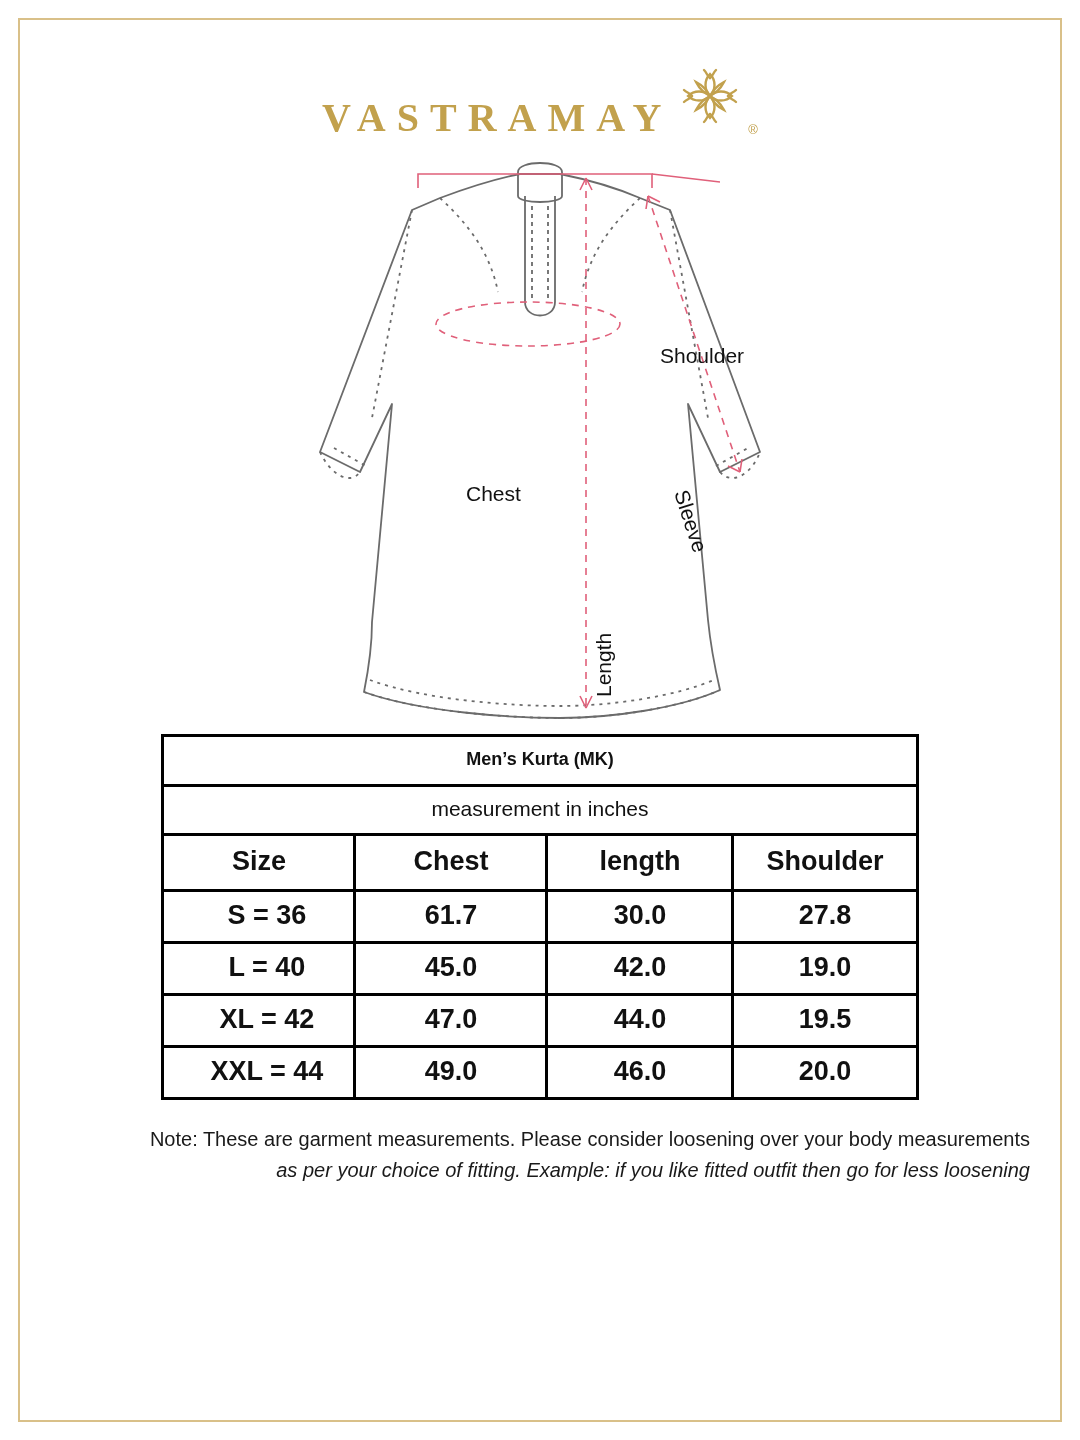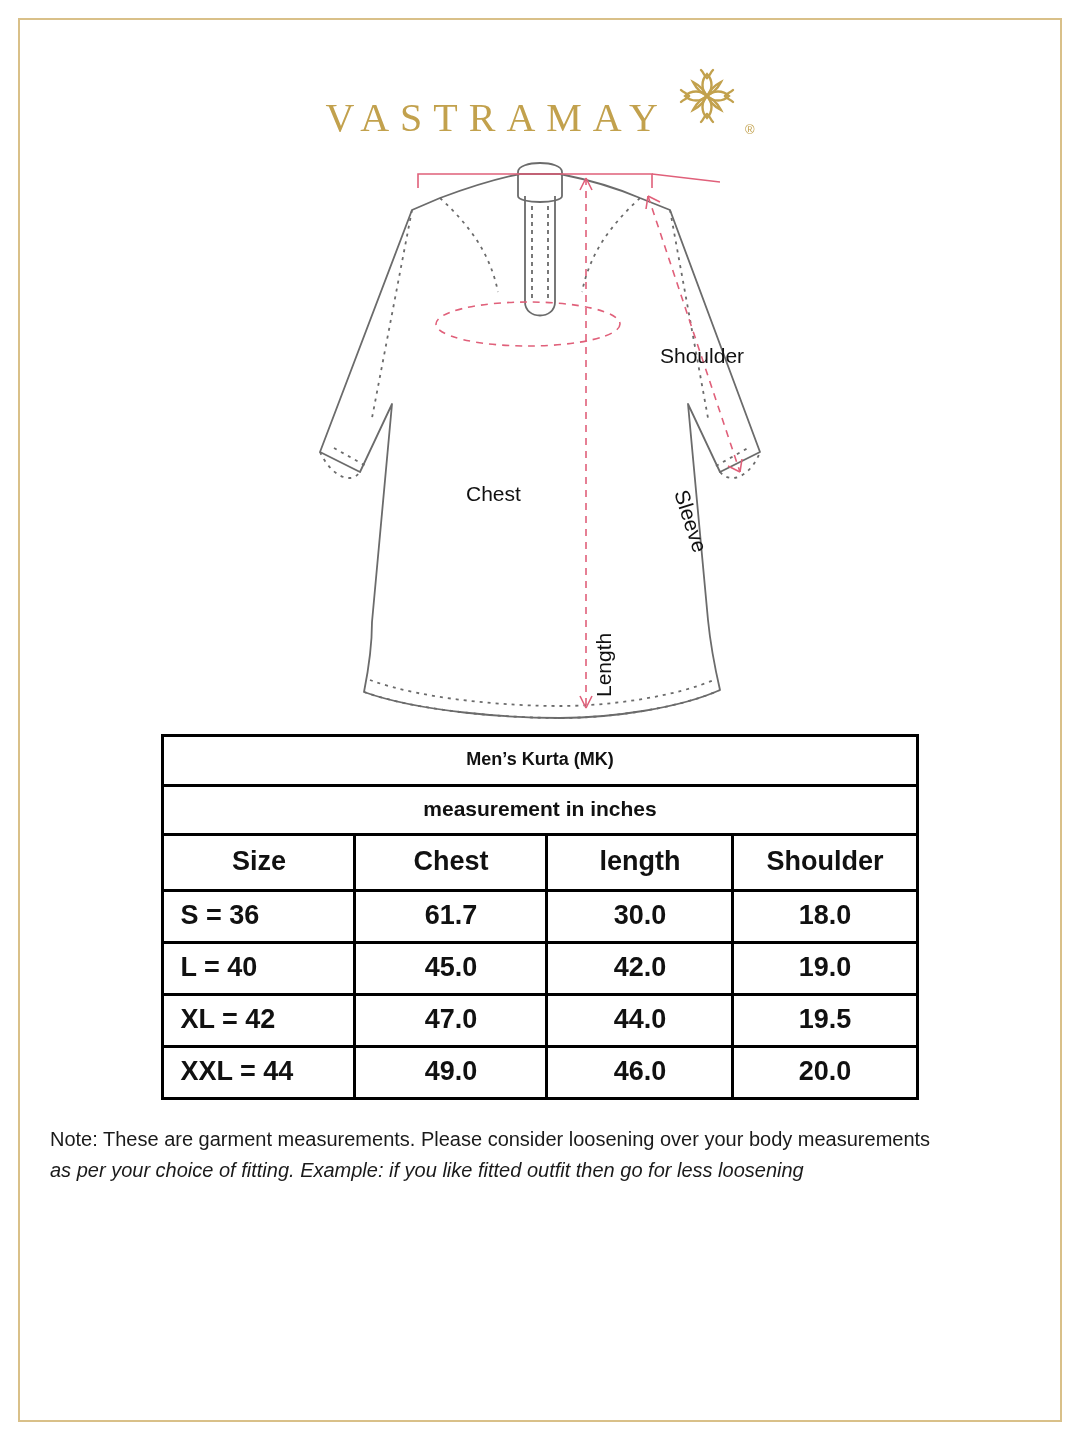--- a/index.html
+++ b/index.html
@@ -33,21 +33,21 @@
     display: flex;
     align-items: flex-start;
     justify-content: center;
     width: 100%;
   }
   .brand-word {
     font-family: "Liberation Serif", serif;
     font-size: 40px;
     letter-spacing: 11px;
     color: #c2a14d;
-    font-weight: 400;
+    font-weight: 700;
     line-height: 1;
     padding-top: 38px;
   }
   .brand-reg {
     font-size: 13px;
     color: #c2a14d;
     padding-top: 62px;
     margin-left: 2px;
   }
   .brand-mark { margin-left: 2px; }
@@ -92,50 +92,50 @@
     color: #111;
   }
   .tbl-title {
     font-size: 18px;
     font-weight: bold;
     padding: 12px 0 14px;
     font-family: "Liberation Sans", sans-serif;
   }
   .tbl-sub {
     font-size: 21px;
-    font-weight: bold;
+    font-weight: normal;
     padding: 10px 0 12px;
   }
   .tbl-head td {
     font-size: 27px;
     font-weight: bold;
     padding: 10px 0 12px;
   }
   .tbl-body td {
     font-size: 27px;
     font-weight: bold;
     padding: 8px 0 10px;
   }
   .tbl-body td.size-cell {
-    text-align: left;
+    text-align: center;
     padding-left: 16px;
   }
   col.c-size { width: 192px; }
   col.c-chest { width: 192px; }
   col.c-length { width: 186px; }
   col.c-shoulder { width: 184px; }
 
   
   .note {
     width: 980px;
     margin-top: 24px;
     font-size: 20px;
     line-height: 1.55;
     color: #1a1a1a;
-    text-align: left;
+    text-align: right;
   }
   .note-line2 { display: block; font-style: italic; }
 </style>
 </head>
 <body>
 
 <div class="page">
   <div class="frame">
 
     <div class="brand">
@@ -248,21 +248,21 @@
         <tr class="tbl-head">
           <td>Size</td>
           <td>Chest</td>
           <td>length</td>
           <td>Shoulder</td>
         </tr>
         <tr class="tbl-body">
           <td class="size-cell">S = 36</td>
           <td>61.7</td>
           <td>30.0</td>
-          <td>18.0</td>
+          <td>27.8</td>
         </tr>
         <tr class="tbl-body">
           <td class="size-cell">L = 40</td>
           <td>45.0</td>
           <td>42.0</td>
           <td>19.0</td>
         </tr>
         <tr class="tbl-body">
           <td class="size-cell">XL = 42</td>
           <td>47.0</td>

